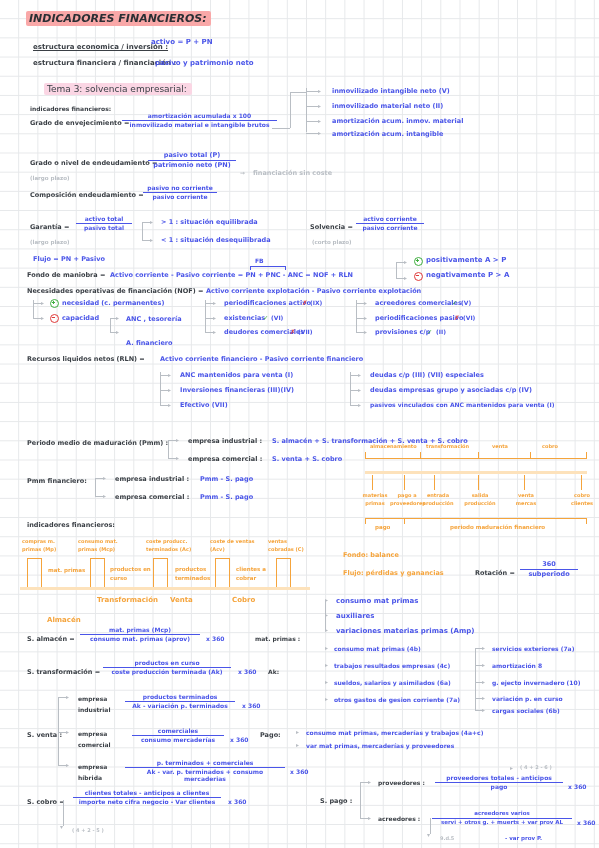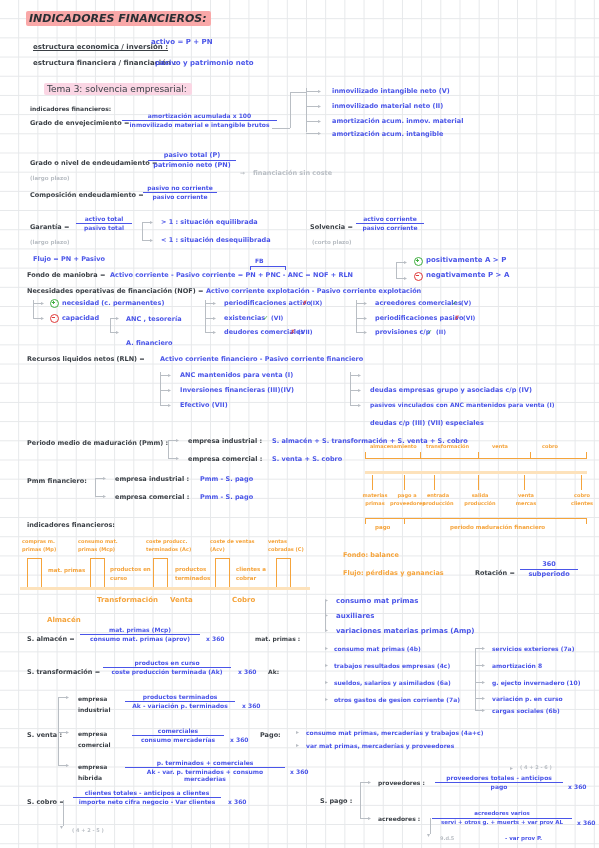--- a/index.html
+++ b/index.html
@@ -260,21 +260,21 @@
   <div class="t s65 hand blu" style="left:180px;top:387px;">Inversiones financieras (III)(IV)</div>
   <div class="t s65 hand blu" style="left:180px;top:402px;">Efectivo (VII)</div>
 
   <div class="ln lnv" style="left:350px;top:372px;height:34px;"></div>
   <div class="ln lnh" style="left:350px;top:375px;width:10px;"></div>
   <div class="ln lnh" style="left:350px;top:390px;width:10px;"></div>
   <div class="ln lnh" style="left:350px;top:405px;width:10px;"></div>
   <div class="arw" style="left:358px;top:372px;">▸</div>
   <div class="arw" style="left:358px;top:387px;">▸</div>
   <div class="arw" style="left:358px;top:402px;">▸</div>
-  <div class="t s65 hand blu" style="left:370px;top:372px;margin-top:48px;">deudas c/p (III) (VII) especiales</div>
+  <div class="t s65 hand blu" style="left:370px;top:372px;">deudas c/p (III) (VII) especiales</div>
   <div class="t s65 hand blu" style="left:370px;top:387px;">deudas empresas grupo y asociadas c/p (IV)</div>
   <div class="t s6 hand blu" style="left:370px;top:402px;">pasivos vinculados con ANC mantenidos para venta (I)</div>
 
 
   <div class="t s65 hand blk" style="left:27px;top:440px;">Periodo medio de maduración  (Pmm) :</div>
   <div class="ln lnv" style="left:168px;top:440px;height:18px;"></div>
   <div class="ln lnh" style="left:168px;top:440px;width:10px;"></div>
   <div class="ln lnh" style="left:168px;top:458px;width:10px;"></div>
   <div class="arw" style="left:176px;top:437px;">▸</div>
   <div class="arw" style="left:176px;top:455px;">▸</div>

